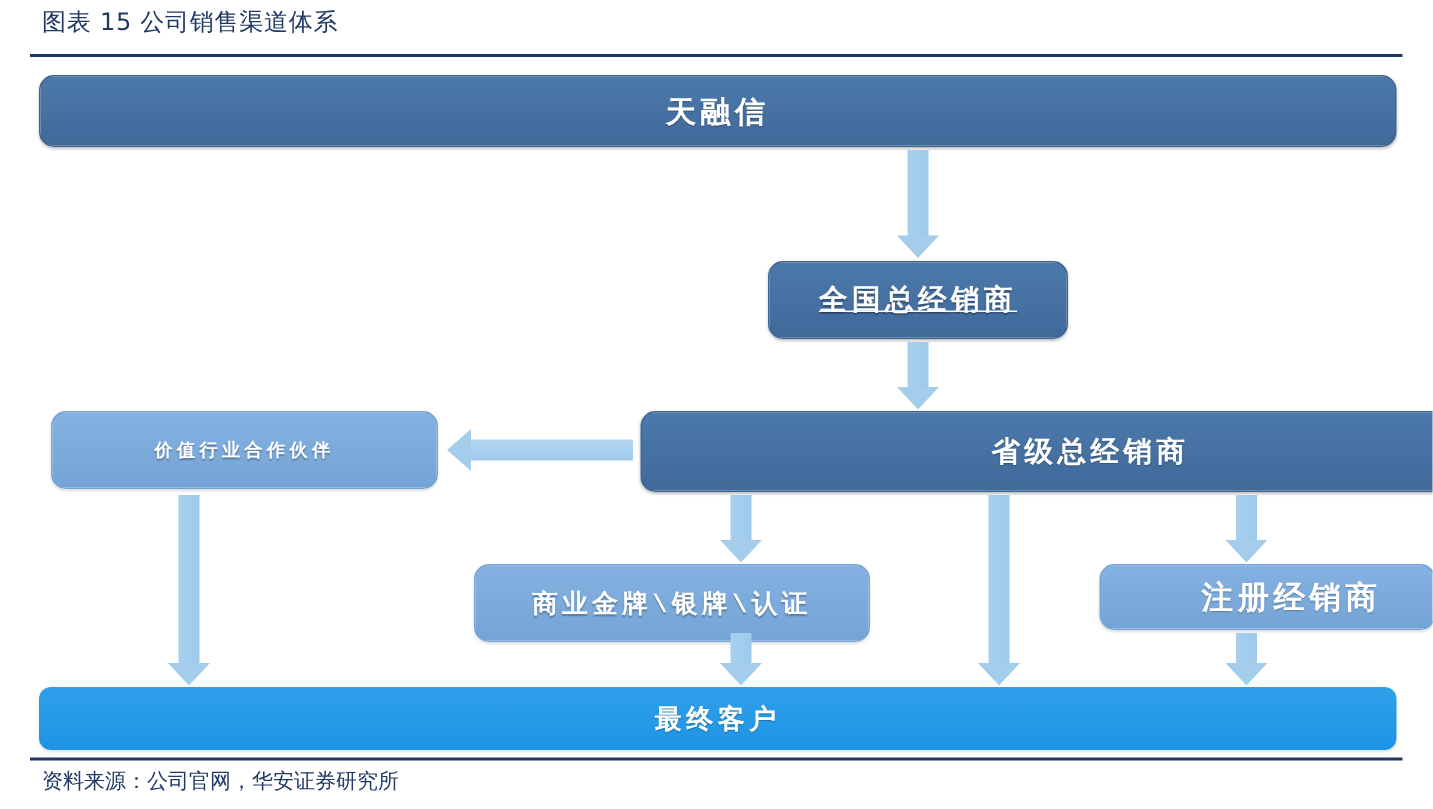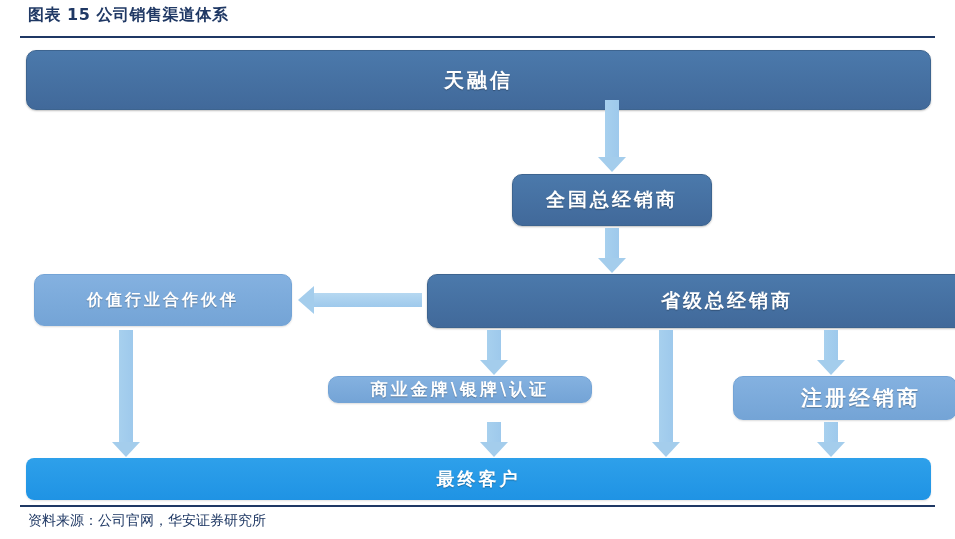--- a/index.html
+++ b/index.html
@@ -14,21 +14,21 @@
     position: relative;
     overflow: hidden;
   }
 
   
   #figure-title {
     position: absolute;
     left: 28px;
     top: 5px;
     font-size: 16px;
-    font-weight: bold;
+    font-weight: normal;
     color: #1f3864;
     letter-spacing: 0.5px;
     white-space: nowrap;
   }
   .rule {
     position: absolute;
     left: 20px;
     width: 915px;
     height: 2px;
     background: #1f3864;
@@ -70,25 +70,25 @@
     box-shadow: 0 1px 2px rgba(0,0,0,0.14);
   }
   .node.bright {
     background: linear-gradient(#2ea0ea, #1f93e4);
     border: none;
     border-radius: 8px;
     box-shadow: 0 1px 2px rgba(0,0,0,0.12);
     text-align: center;
   }
 
-  #node-tianrongxin   { left:26px;  top:12px;  width:905px; height:60px; font-size:20px; }
-  #node-national      { left:512px; top:136px; width:200px; height:52px; font-size:19px; }
+  #node-tianrongxin   { left:26px;  top:12px;  width:905px; height:48px; font-size:20px; }
+  #node-national      { left:512px; top:136px; width:200px; height:52px; font-size:19px;text-decoration:underline; }
   #node-provincial    { left:427px; top:236px; width:600px; height:54px; font-size:19px; }
-  #node-partner       { left:34px;  top:236px; width:258px; height:52px; font-size:16px; }
-  #node-gold-silver   { left:328px; top:338px; width:264px; height:27px; font-size:17px; }
+  #node-partner       { left:34px;  top:236px; width:258px; height:52px; font-size:12px; }
+  #node-gold-silver   { left:316px; top:338px; width:264px; height:52px; font-size:17px;font-family:Liberation Mono, monospace; }
   #node-registered    { left:733px; top:338px; width:224px; height:44px; font-size:21px;padding-left:32px; }
   #node-end-customer  { left:26px;  top:420px; width:905px; height:42px; font-size:18px; }
 
   
   .arrow {
     position: absolute;
   }
   .arrow .shaft {
     position: absolute;
     background: linear-gradient(90deg,#a7d0ee,#9ec9ec);

